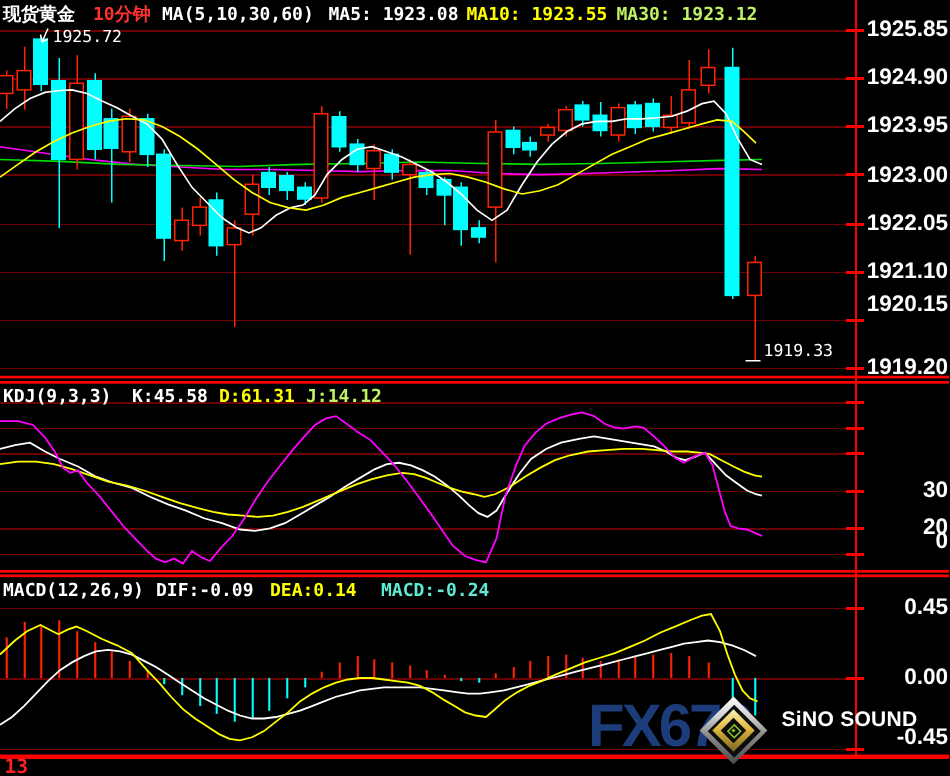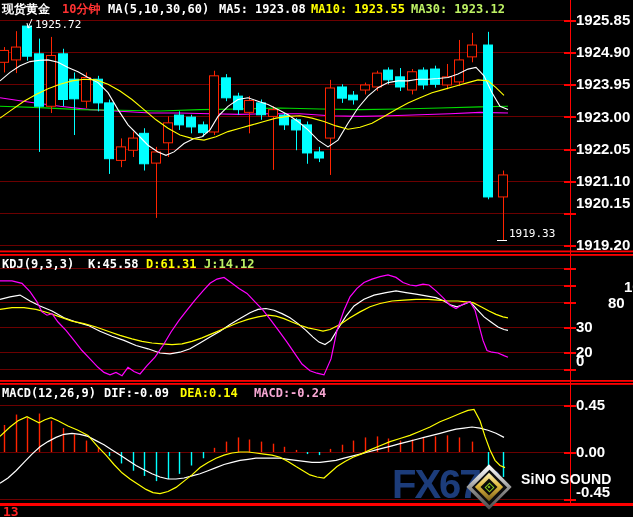--- a/index.html
+++ b/index.html
@@ -1,17 +1,17 @@
 <!DOCTYPE html>
 <html><head>
 <meta charset="utf-8">
 <style>
   html,body{margin:0;padding:0;background:#000;}
   #screen{position:relative;width:633px;height:517px;background:#000;overflow:hidden;
-          font-family:"DejaVu Sans Mono","Liberation Mono",monospace;}
+          font-family:"DejaVu Sans Mono","Liberation Mono",monospace;text-align:right;}
   #chart-svg{position:absolute;left:0;top:0;}
   .hdr{position:absolute;top:2px;height:15px;line-height:15px;font-size:12px;font-weight:bold;white-space:pre;}
   .phdr{position:absolute;height:13px;line-height:13px;font-size:12px;font-weight:bold;white-space:pre;}
   .axis-label{position:absolute;left:576px;width:56px;height:14px;line-height:14px;
               font-family:"Liberation Sans",sans-serif;font-weight:bold;font-size:15px;color:#fff;
               letter-spacing:0px;white-space:nowrap;}
   .anno{position:absolute;font-size:11px;color:#fff;white-space:nowrap;line-height:11px;}
   .corner-num{position:absolute;left:3px;top:505px;color:#ff2222;font-size:13px;font-weight:bold;line-height:14px;}
   
   #fx-watermark{position:absolute;left:392px;top:464px;font-family:"Liberation Sans",sans-serif;
@@ -23,21 +23,21 @@
   .d2{width:25px;height:25px;margin:-12.5px 0 0 -12.5px;transform:rotate(45deg);background:#0d0d0d;}
   .d3{width:20px;height:20px;margin:-10px 0 0 -10px;transform:rotate(45deg);
       background:linear-gradient(135deg,#fdf2b5 0%,#e0b93f 45%,#7d621c 100%);}
   .d4{width:12px;height:12px;margin:-6px 0 0 -6px;transform:rotate(45deg);background:#0a0a0a;}
   .d5{width:7px;height:7px;margin:-3.5px 0 0 -3.5px;transform:rotate(45deg);border:1.5px solid #86c81e;box-sizing:border-box;}
   .d6{width:2px;height:2px;margin:-1px 0 0 -1px;transform:rotate(45deg);background:#86c81e;}
   #brand-en{position:absolute;left:521px;top:471px;font-family:"Liberation Sans",sans-serif;
      font-size:14px;font-weight:bold;color:#fff;white-space:nowrap;z-index:5;letter-spacing:0.2px;}
   #brand-cn{position:absolute;left:524px;top:487px;font-family:"Liberation Sans",sans-serif;
      font-size:14px;font-weight:bold;color:#909090;white-space:nowrap;z-index:5;letter-spacing:13px;}
-  .w{color:#fff}.r{color:#ff3232}.y{color:#ffff00}.m{color:#bef264}.g{color:#f9a8d4}
+  .w{color:#fff}.r{color:#ff3232}.y{color:#ffff00}.m{color:#bef264}.g{color:#5eead4}
 </style>
 </head>
 <body>
 
 <div id="screen">
   <svg id="chart-svg" width="633" height="517">
       <line x1="0" y1="20.5" x2="570" y2="20.5" stroke="#6b0000" stroke-width="1" shape-rendering="crispEdges"></line>
       <line x1="564" y1="20.5" x2="576" y2="20.5" stroke="#ff0000" stroke-width="2" shape-rendering="crispEdges"></line>
       <line x1="0" y1="52.5" x2="570" y2="52.5" stroke="#6b0000" stroke-width="1" shape-rendering="crispEdges"></line>
       <line x1="564" y1="52.5" x2="576" y2="52.5" stroke="#ff0000" stroke-width="2" shape-rendering="crispEdges"></line>

